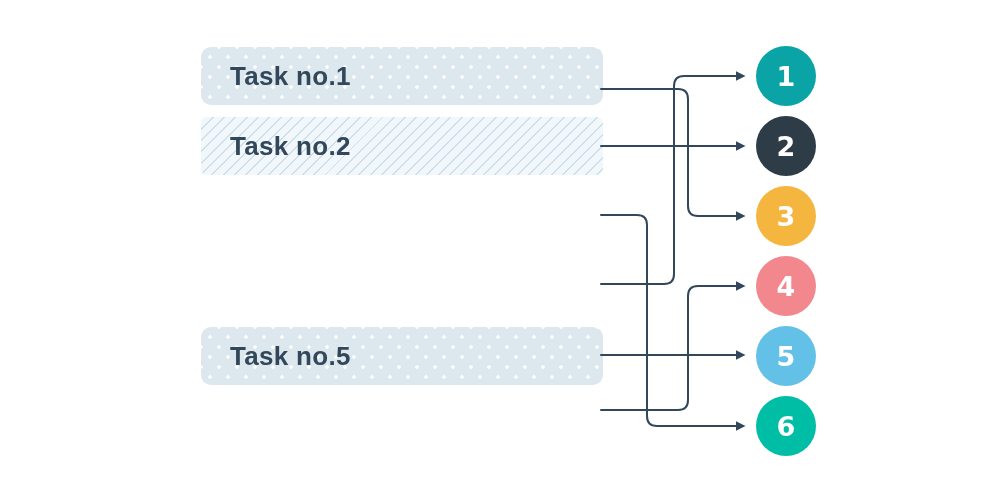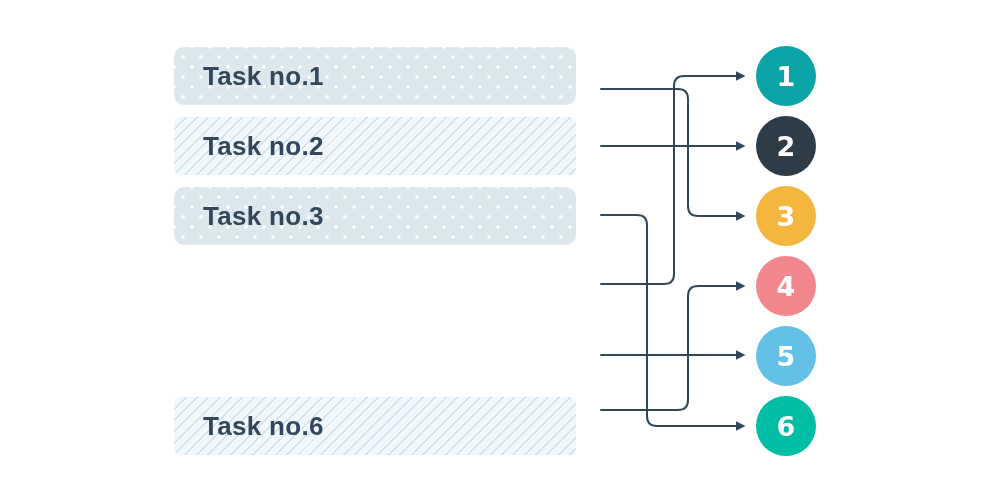--- a/index.html
+++ b/index.html
@@ -3,21 +3,21 @@
 <meta charset="utf-8">
 <style>
   html, body { margin:0; padding:0; background:#ffffff; }
   .canvas {
     position:relative; width:1000px; height:500px; overflow:hidden;
     background:var(--canvas-bg, #ffffff);
     font-family:"Liberation Sans", sans-serif;
   }
   .task-layer, .badge-layer { position:absolute; inset:0; }
   .task-box {
-    position:absolute; left:174px; width:402px; height:58px;
+    position:absolute; left:201px; width:402px; height:58px;
     border-radius:10px; display:flex; align-items:center;
     padding-left:29px; box-sizing:border-box;text-align:center;
   }
   .task-box.dots {
     background-color:var(--dot-bg, #dce8ee);
     background-image:
       radial-gradient(circle, rgba(255,255,255,0.95) 1.5px, rgba(255,255,255,0) 1.9px),
       radial-gradient(circle, rgba(255,255,255,0.95) 1.5px, rgba(255,255,255,0) 1.9px);
     background-size:18px 20px, 18px 20px;
     background-position:0px 0px, 9px 10px;
@@ -51,25 +51,22 @@
 <body>
 
 <div class="canvas" style="--canvas-bg: #ffffff; --line-color: #33475b; --text-color: #33475b; --dot-bg: #dce8ee; --stripe-bg: #f1f7fa;">
   <div class="task-layer">
       <div class="task-box dots" style="top: 47px;">
     <span class="task-label">Task no.1</span>
   </div>
       <div class="task-box stripes" style="top: 117px;">
     <span class="task-label">Task no.2</span>
   </div>
-      <div class="task-box dots" style="top: 187px;">
-    <span class="task-label">Task no.3</span>
-  </div>
-      <div class="task-box stripes" style="top: 397px;">
-    <span class="task-label">Task no.6</span>
+      <div class="task-box dots" style="top: 327px;">
+    <span class="task-label">Task no.5</span>
   </div>
     </div>
 
   <svg class="connectors" width="1000" height="500" viewBox="0 0 1000 500" aria-hidden="true">
     <defs>
       <marker id="arrowhead" viewBox="0 0 10 10" refX="1.5" refY="5" markerWidth="5" markerHeight="5" orient="auto">
         <path d="M0,0 L10,5 L0,10 Z" fill="#33475b"></path>
       </marker>
     </defs>
     <g id="connector-group">

